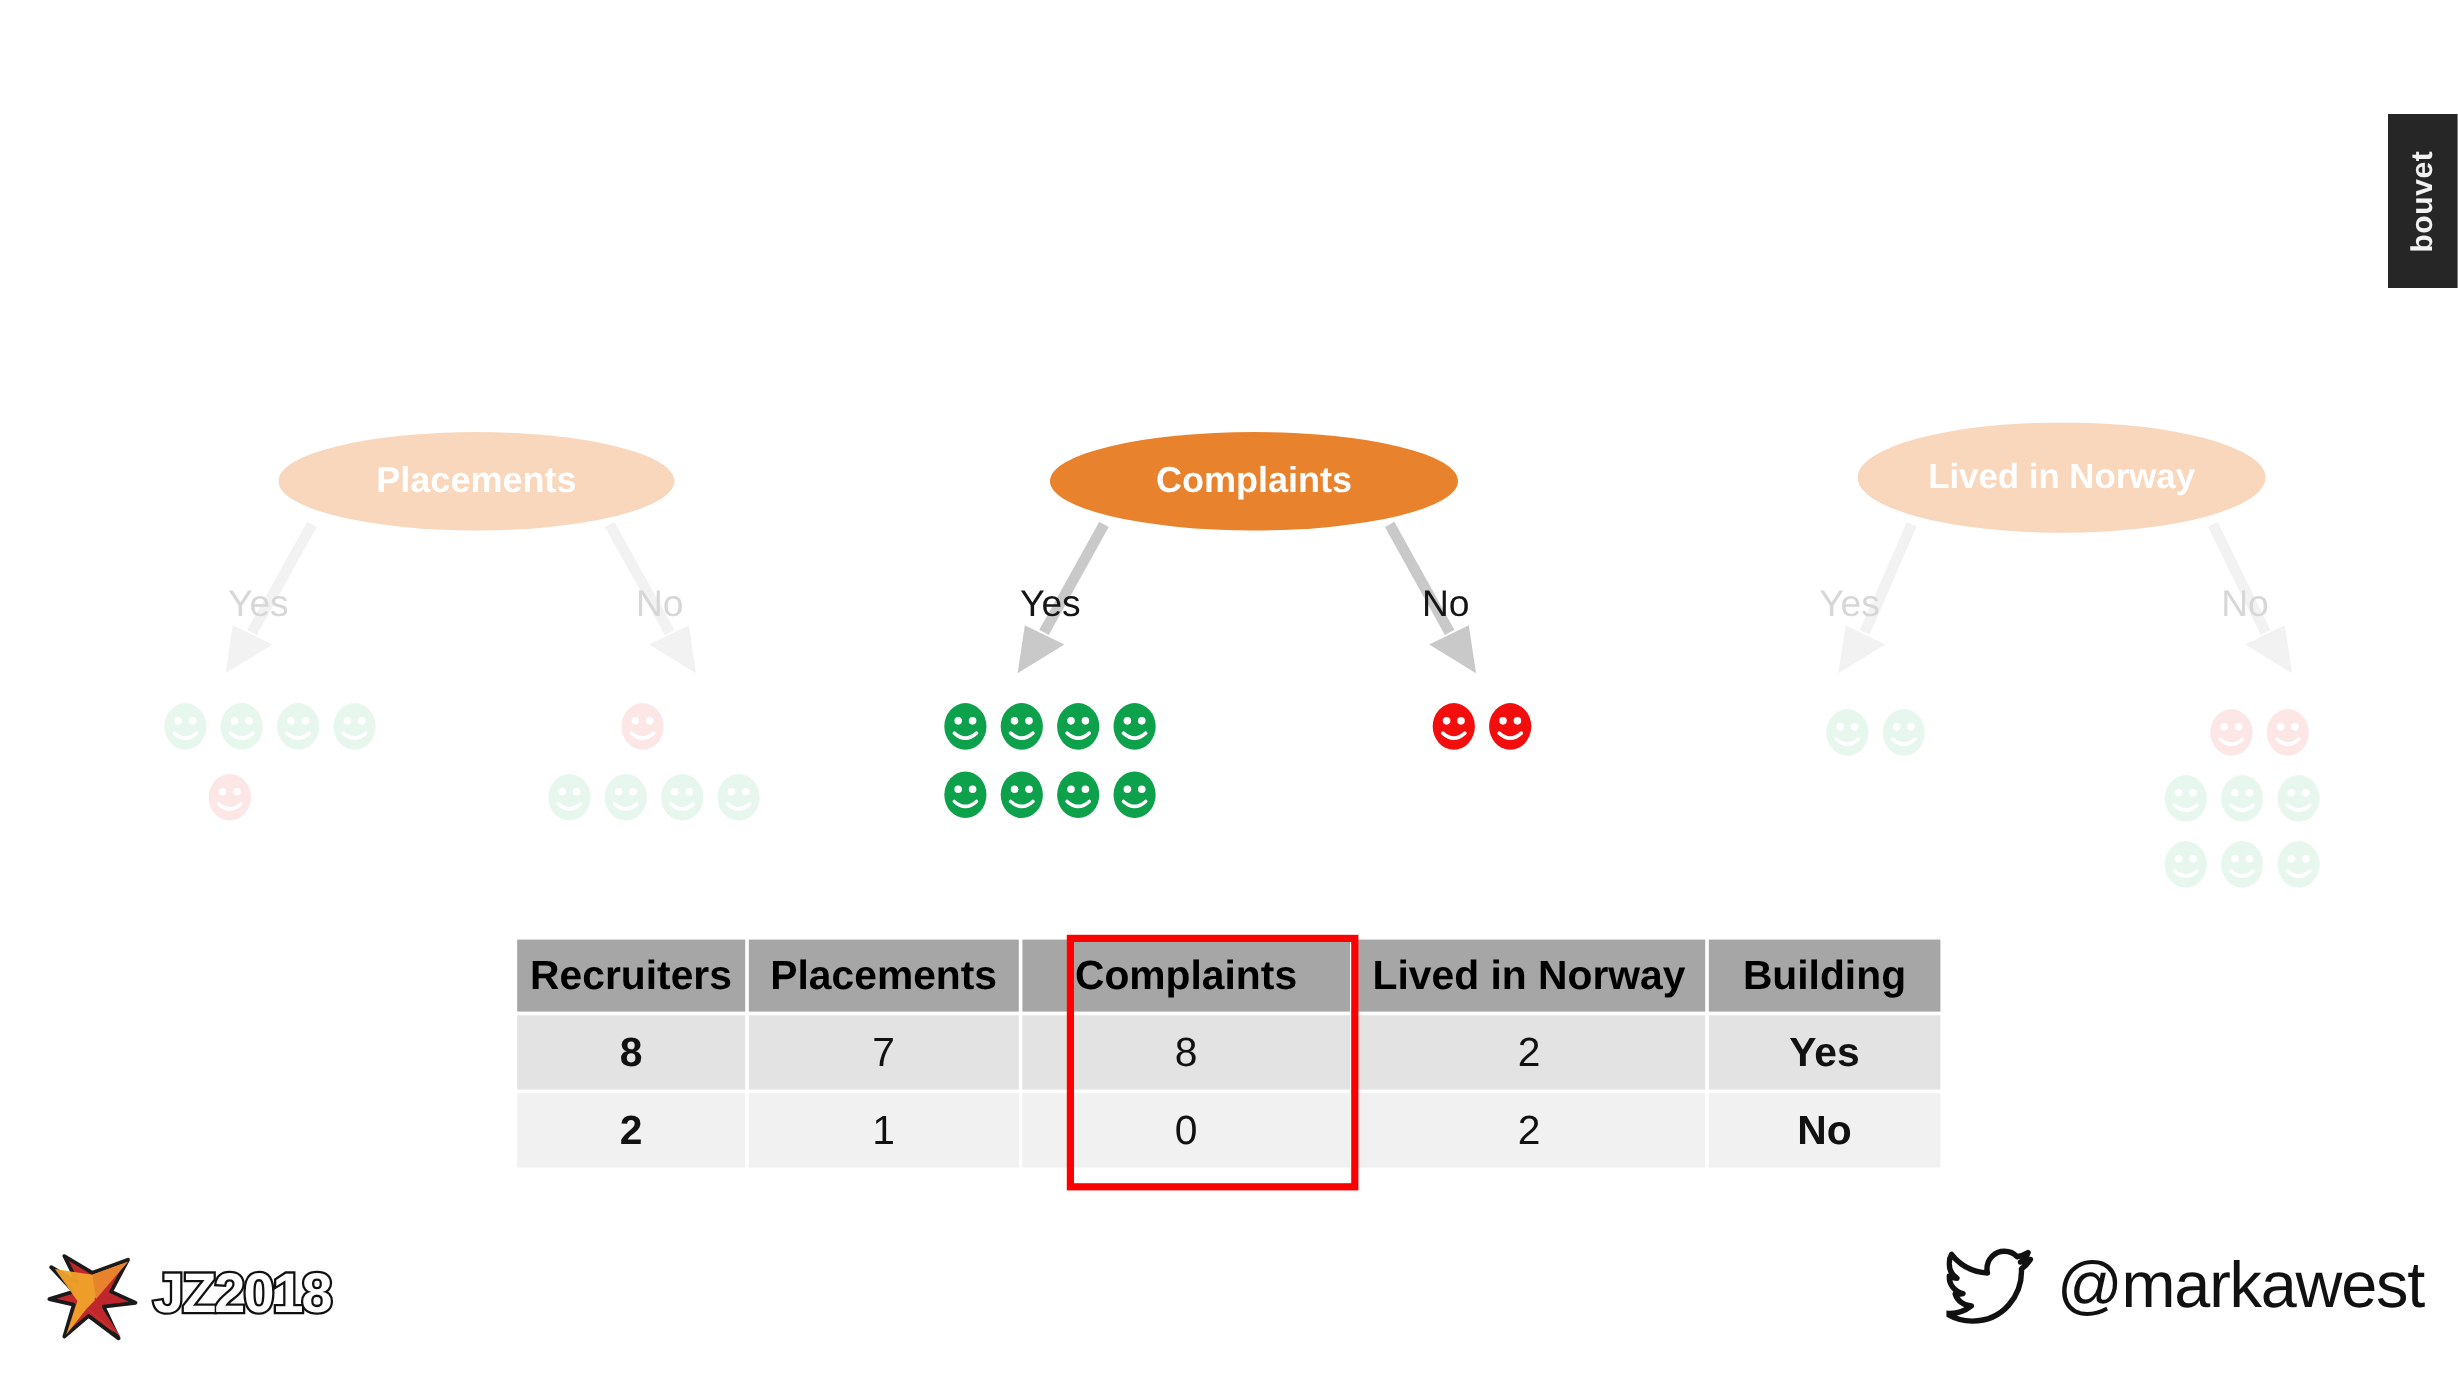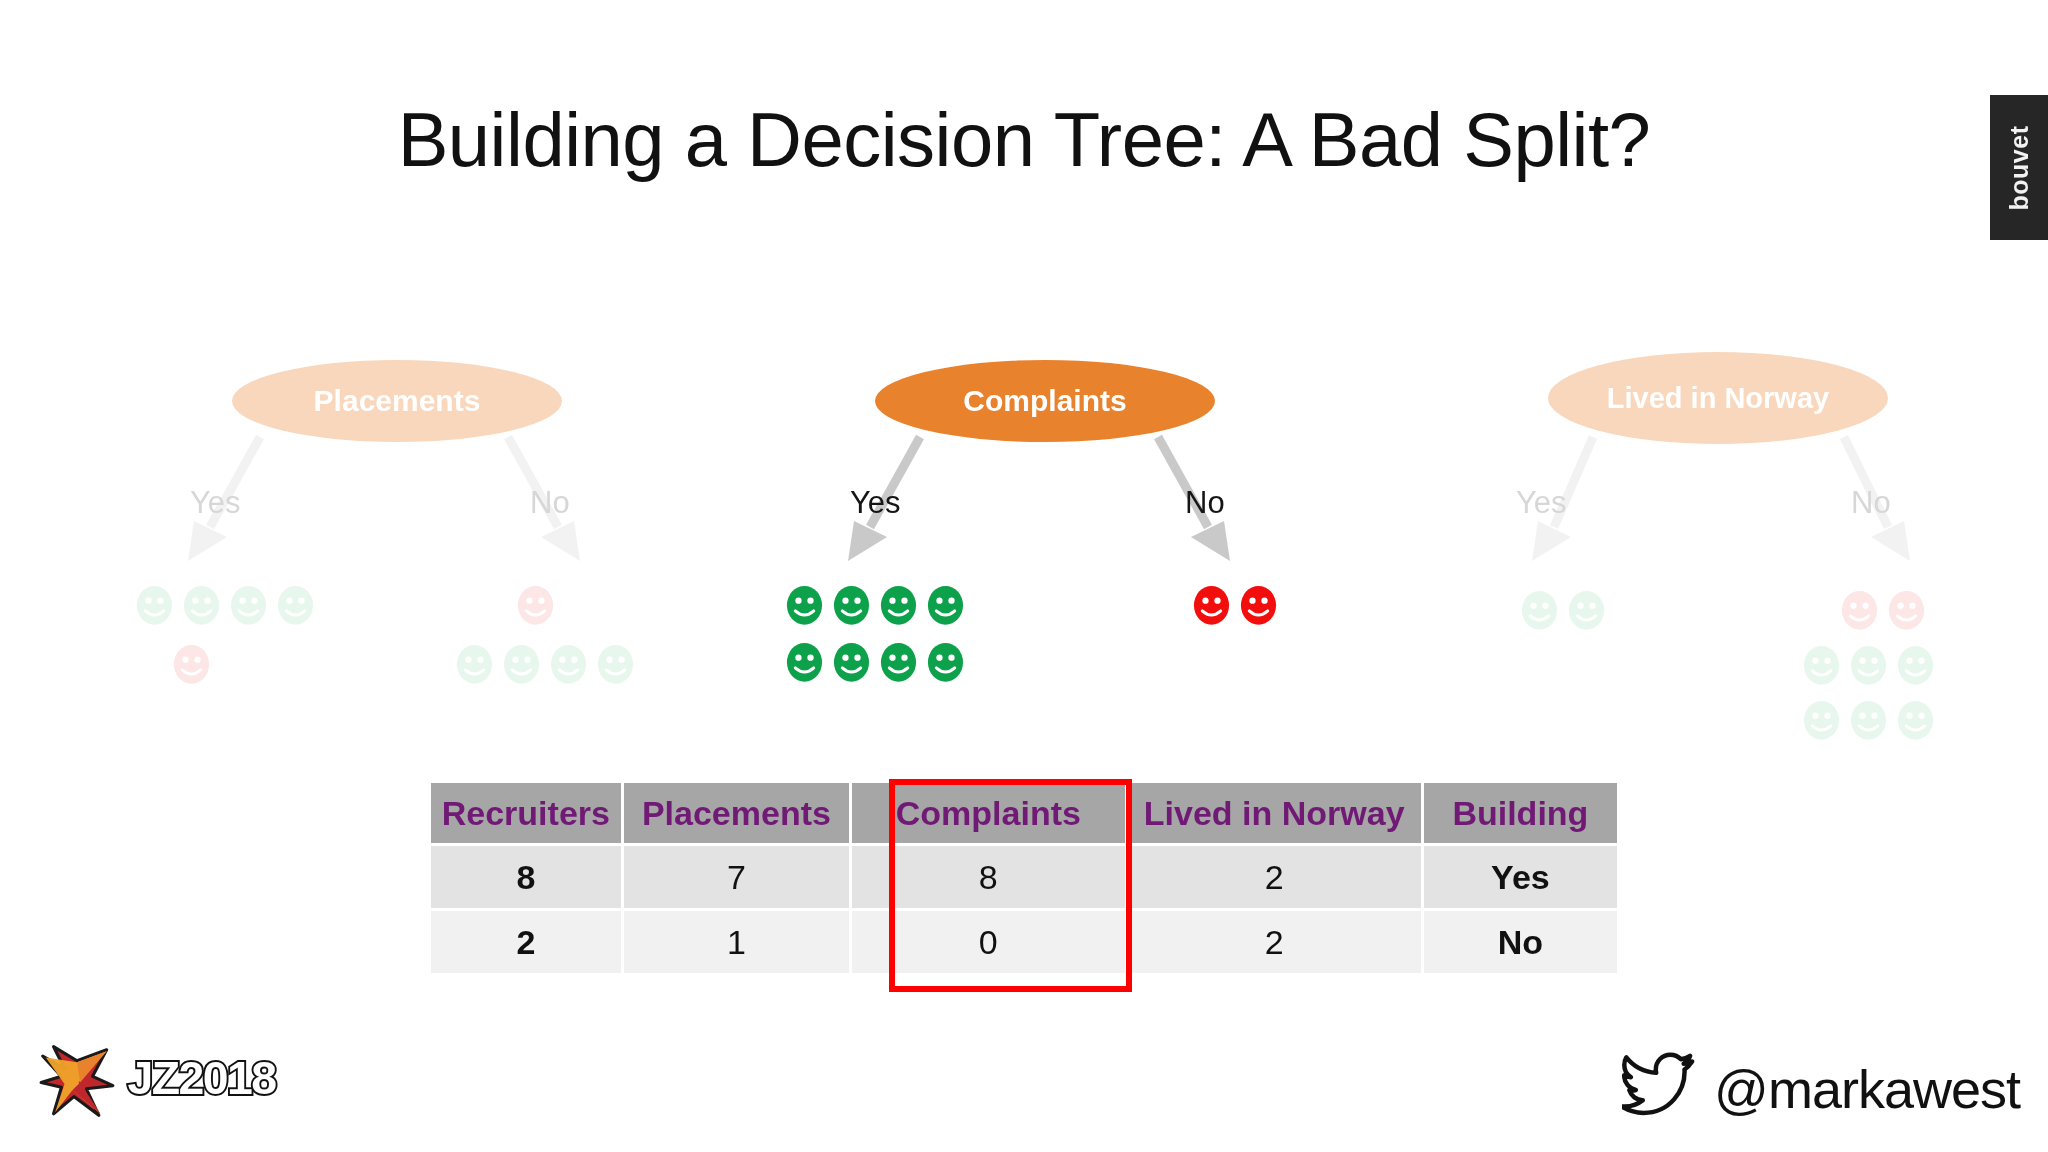--- a/index.html
+++ b/index.html
@@ -70,21 +70,21 @@
 
   
   .faces{position:absolute;}
   .face-row{display:flex;justify-content:center;}
   .face{width:37px;height:41px;margin:0 5px;}
 
   
   .tbl-wrap{position:absolute;left:428px;top:780px;width:1192px;}
   table.dt{border-collapse:separate;border-spacing:3px 3px;width:100%;table-layout:fixed;}
   table.dt th{
-    background:#A6A6A6;color:#701a75;
+    background:#A6A6A6;color:#000000;
     font-size:34px;font-weight:bold;
     height:58px;
     text-align:center;
     font-family:"Liberation Sans", sans-serif;
   }
   table.dt td{
     font-size:34px;
     height:60px;text-align:center;color:#111;
     font-family:"Liberation Sans", sans-serif;
   }
@@ -100,29 +100,28 @@
     border:6px solid #FF0000;
     box-sizing:border-box;
     pointer-events:none;
   }
 
   
   .jz-logo{position:absolute;left:38px;top:1040px;width:330px;height:82px;display:flex;align-items:center;}
   .jz-mark{width:78px;height:78px;flex:0 0 78px;}
   .jz-text{margin-left:10px;}
 
-  .twitter{position:absolute;right:28px;top:1040px;height:80px;display:flex;align-items:flex-end;gap:18px;}
+  .twitter{position:absolute;right:28px;top:1040px;height:80px;display:flex;align-items:flex-start;gap:18px;}
   .tw-handle{font-size:54px;color:#111;font-family:"Liberation Sans", sans-serif;letter-spacing:-1px;}
 </style>
 </head>
 <body>
 
 <div class="slide">
 
-  <div class="title">Building a Decision Tree: A Bad Split?</div>
 
   <div class="bouvet">
     <span>bouvet</span>
   </div>
 
   <div class="tree">
 
     <div class="branch faded" style="left:0;width:680px;">
       <div class="node" style="left:232px;top:20px;width:330px;height:82px;background:#E8822D;">Placements</div>
 

